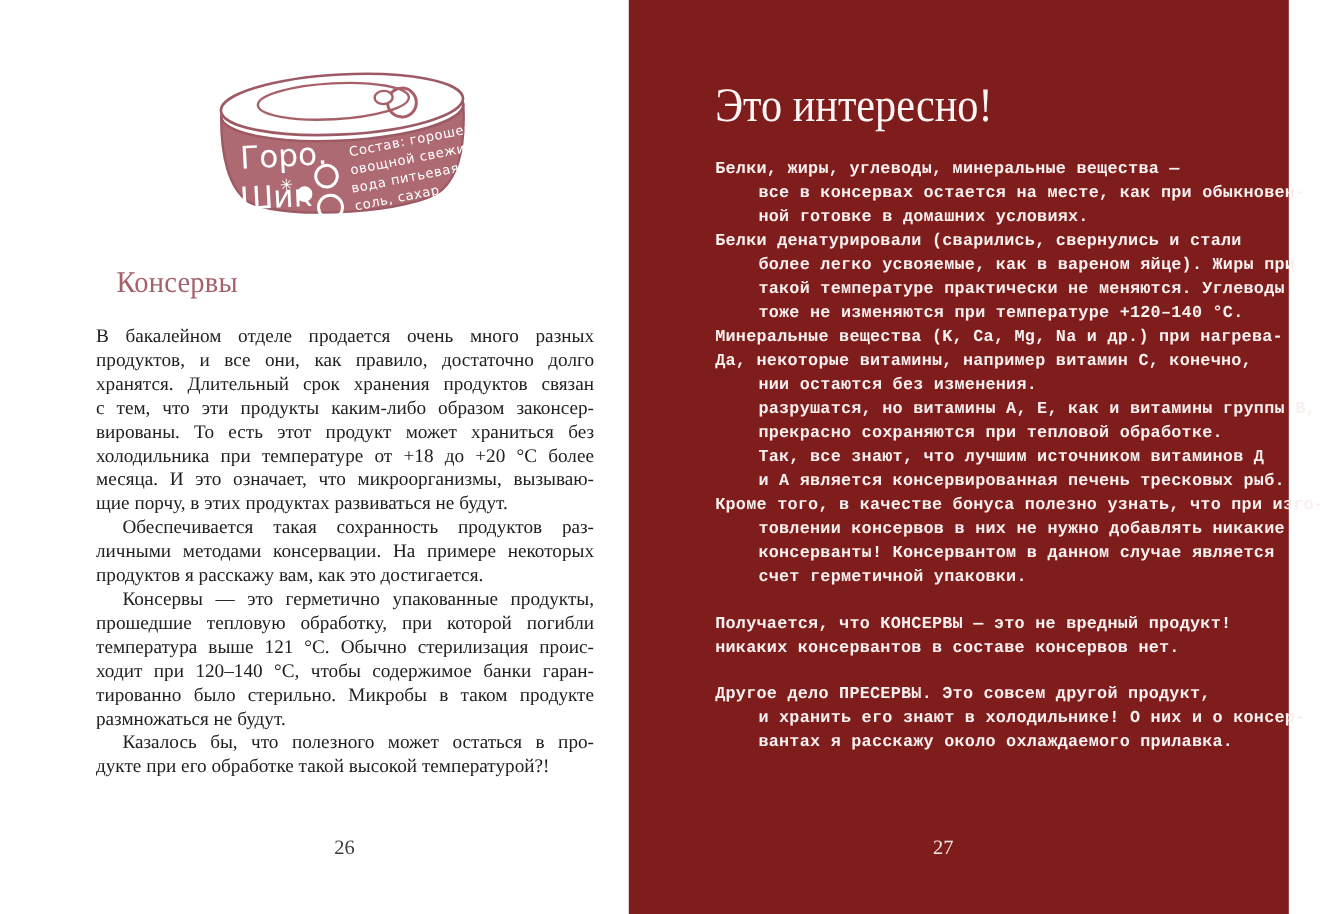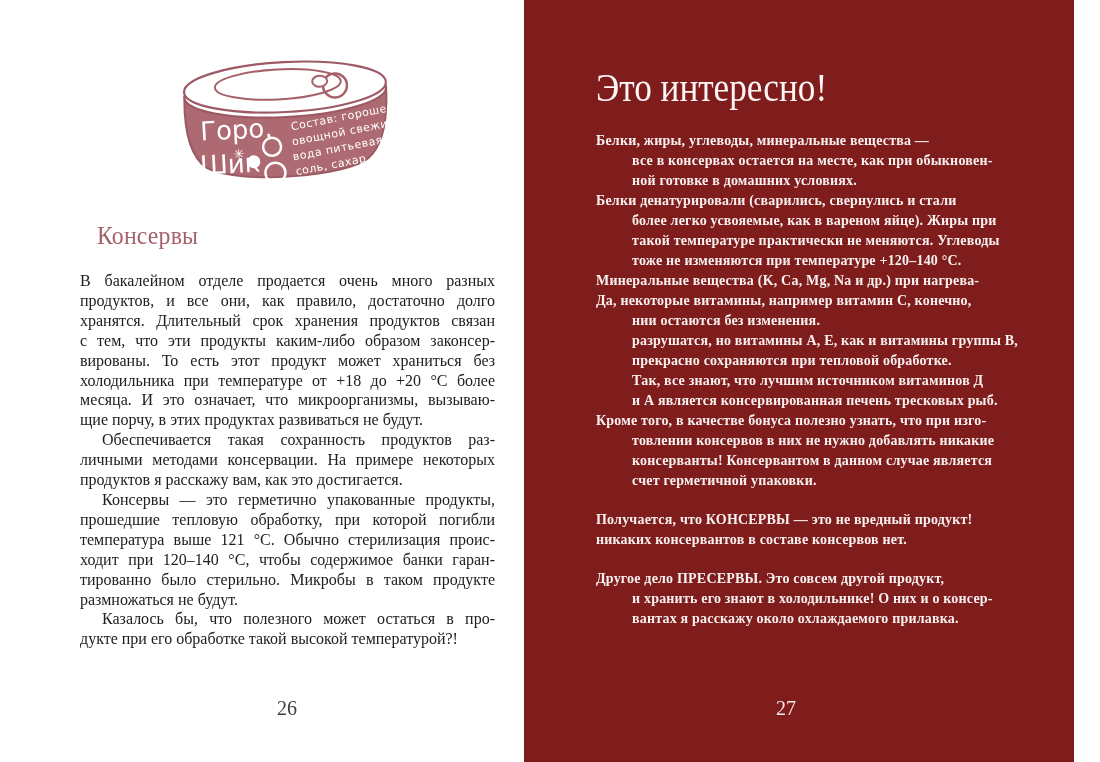--- a/index.html
+++ b/index.html
@@ -28,28 +28,28 @@
   .lcol .tline.ind  { text-indent:22px; }
 
   
   .rhead {
     position:absolute; left:72px; top:64px;
     font-size:40px; font-weight:400; color:#fdf6f5;
     transform:scaleX(.88); transform-origin:left top;
   }
   .rcol {
     position:absolute; left:72px; top:131px; width:470px;
-    font-family:Liberation Serif, serif; font-weight:700;
+    font-family:Liberation Mono, monospace; font-weight:700;
     font-size:14px; line-height:20px; letter-spacing:0.2px; color:#f8f0ef;
   }
   .rcol .tline { white-space:nowrap; }
   .rcol .tline.ind { padding-left:36px; }
   .rcol .tline.gap { margin-top:19px; }
 
-  .pnum { position:absolute; top:697px; font-size:20px; transform:translateX(-50%);text-align:right; }
+  .pnum { position:absolute; top:697px; font-size:17px; transform:translateX(-50%);text-align:right; }
   .pnum.lnum { left:287px; color:#3d3d3d; }
   .pnum.rnum { left:262px; color:#f3e8e7; }
 
   .can-text { font-family:"DejaVu Sans", sans-serif; fill:#ffffff; }
 </style>
 </head>
 <body>
 
 <div class="spread">
 

